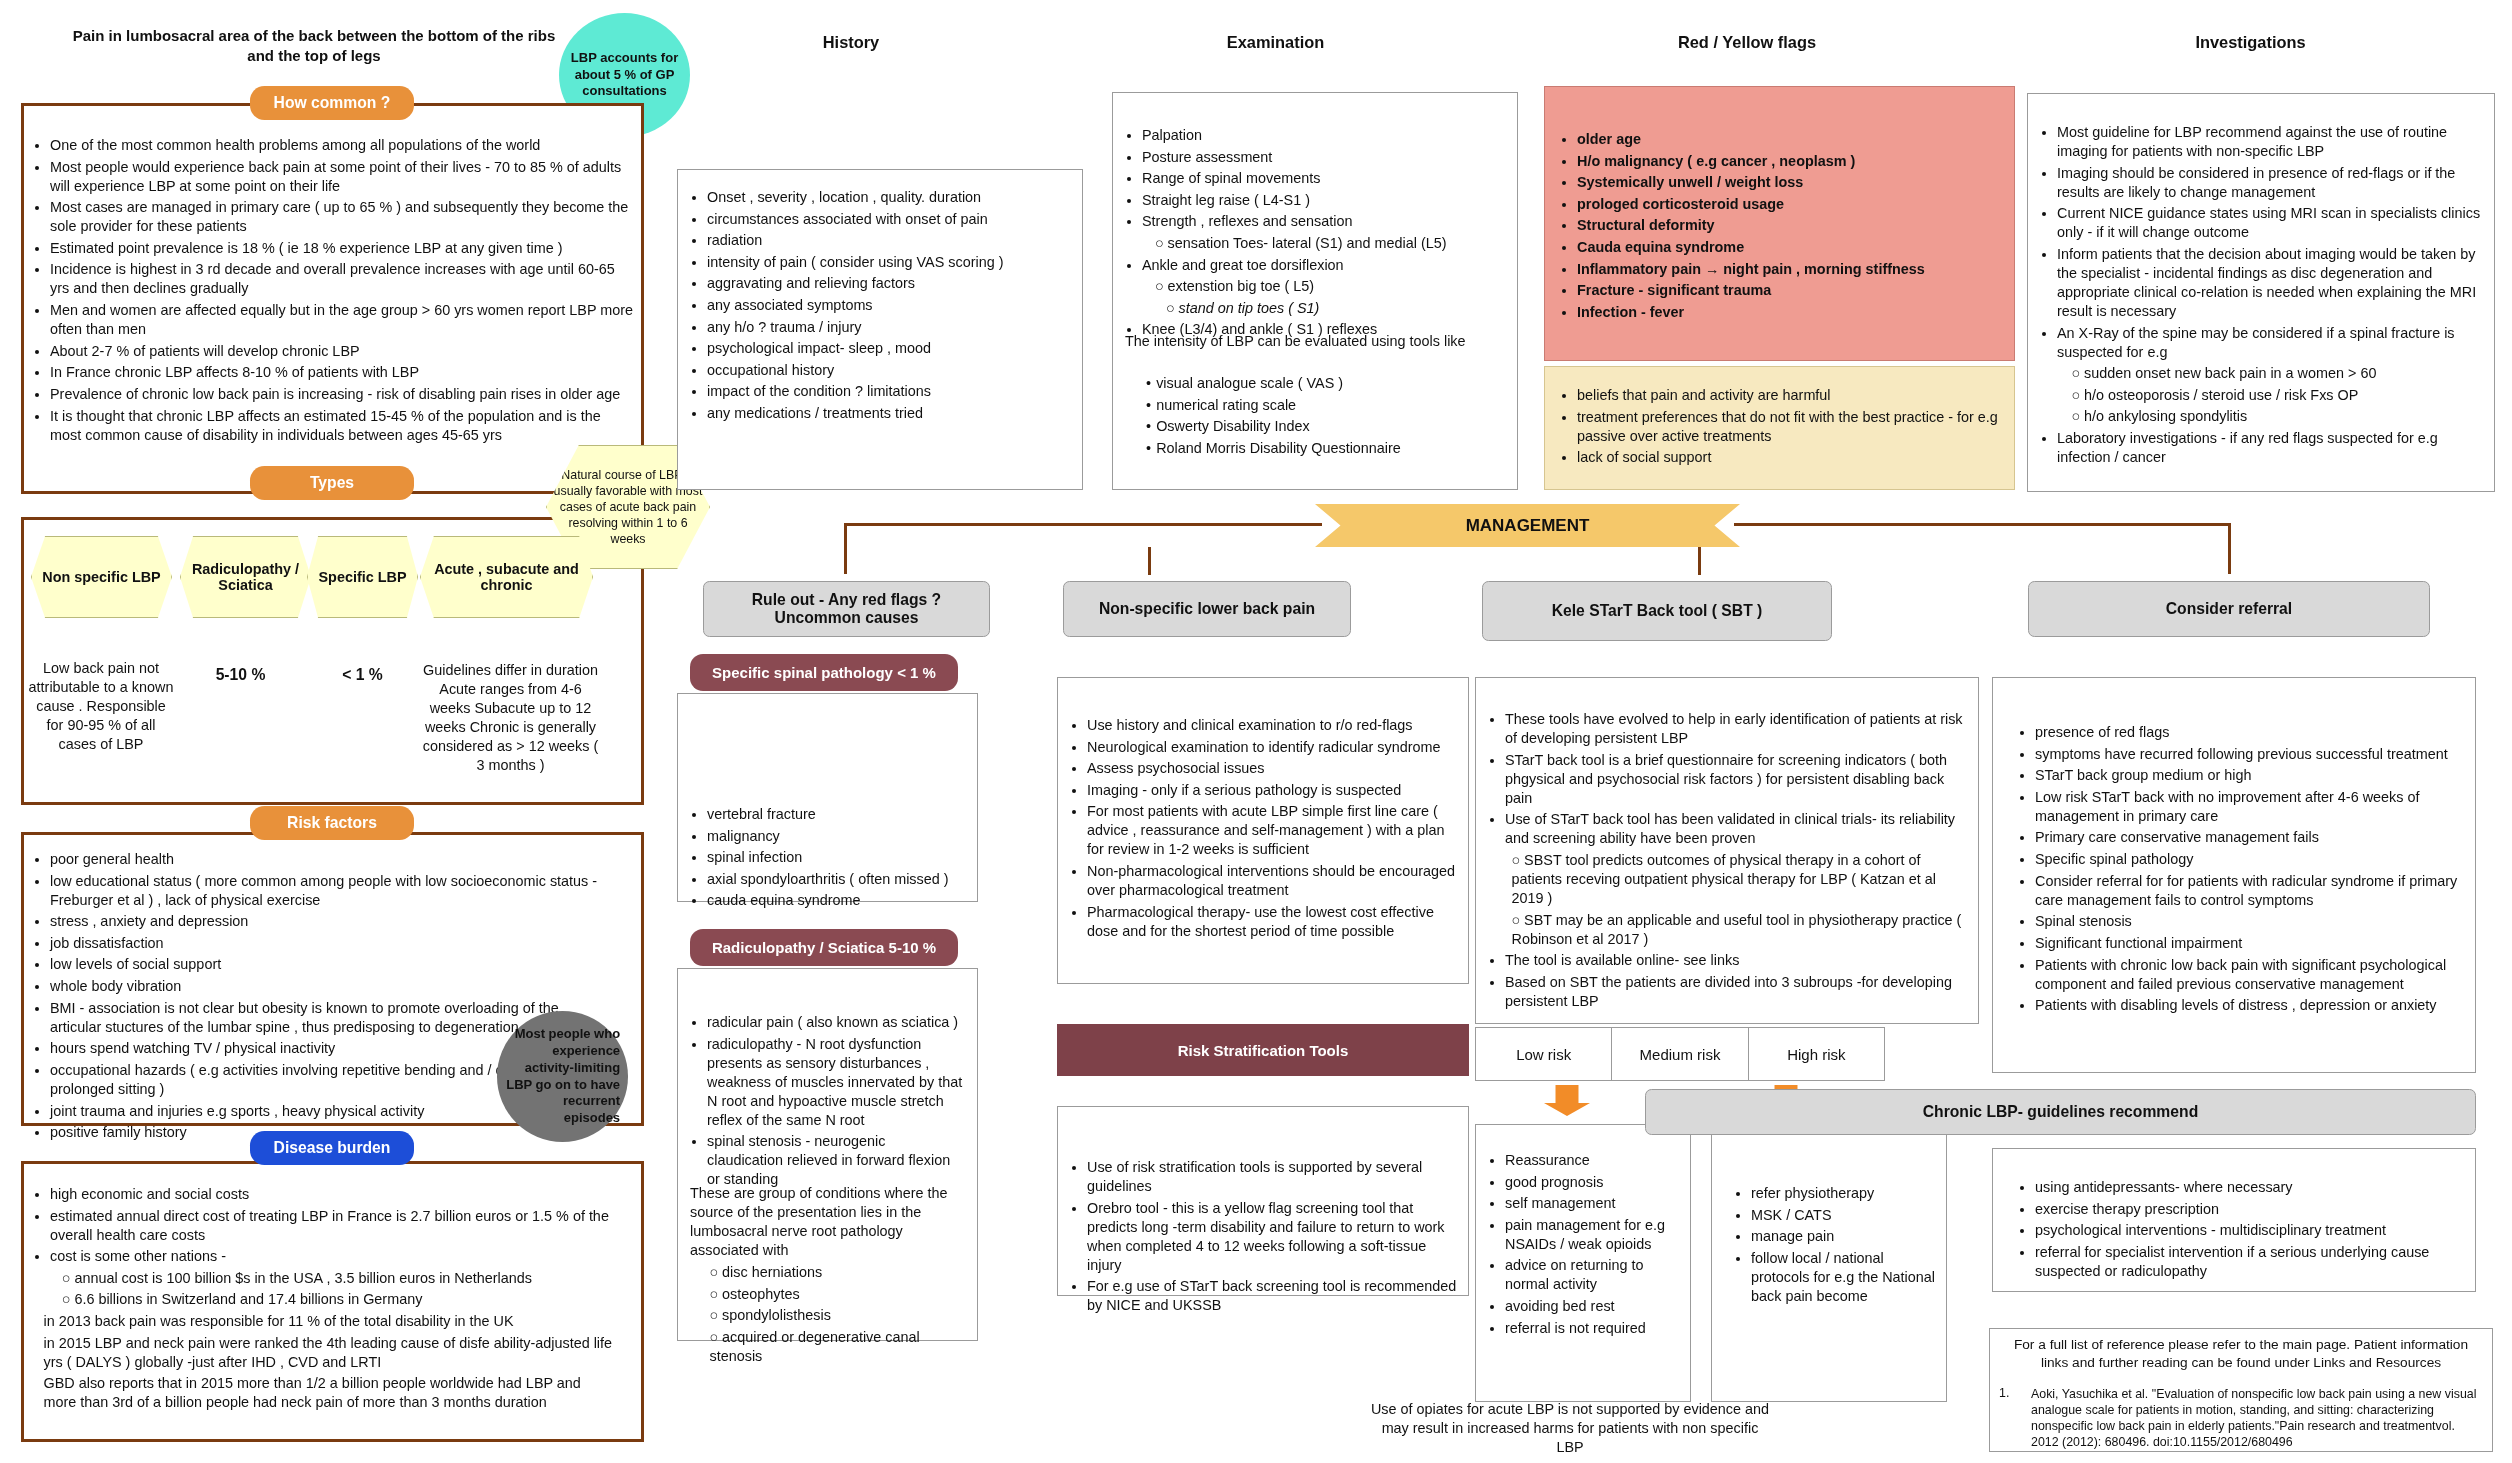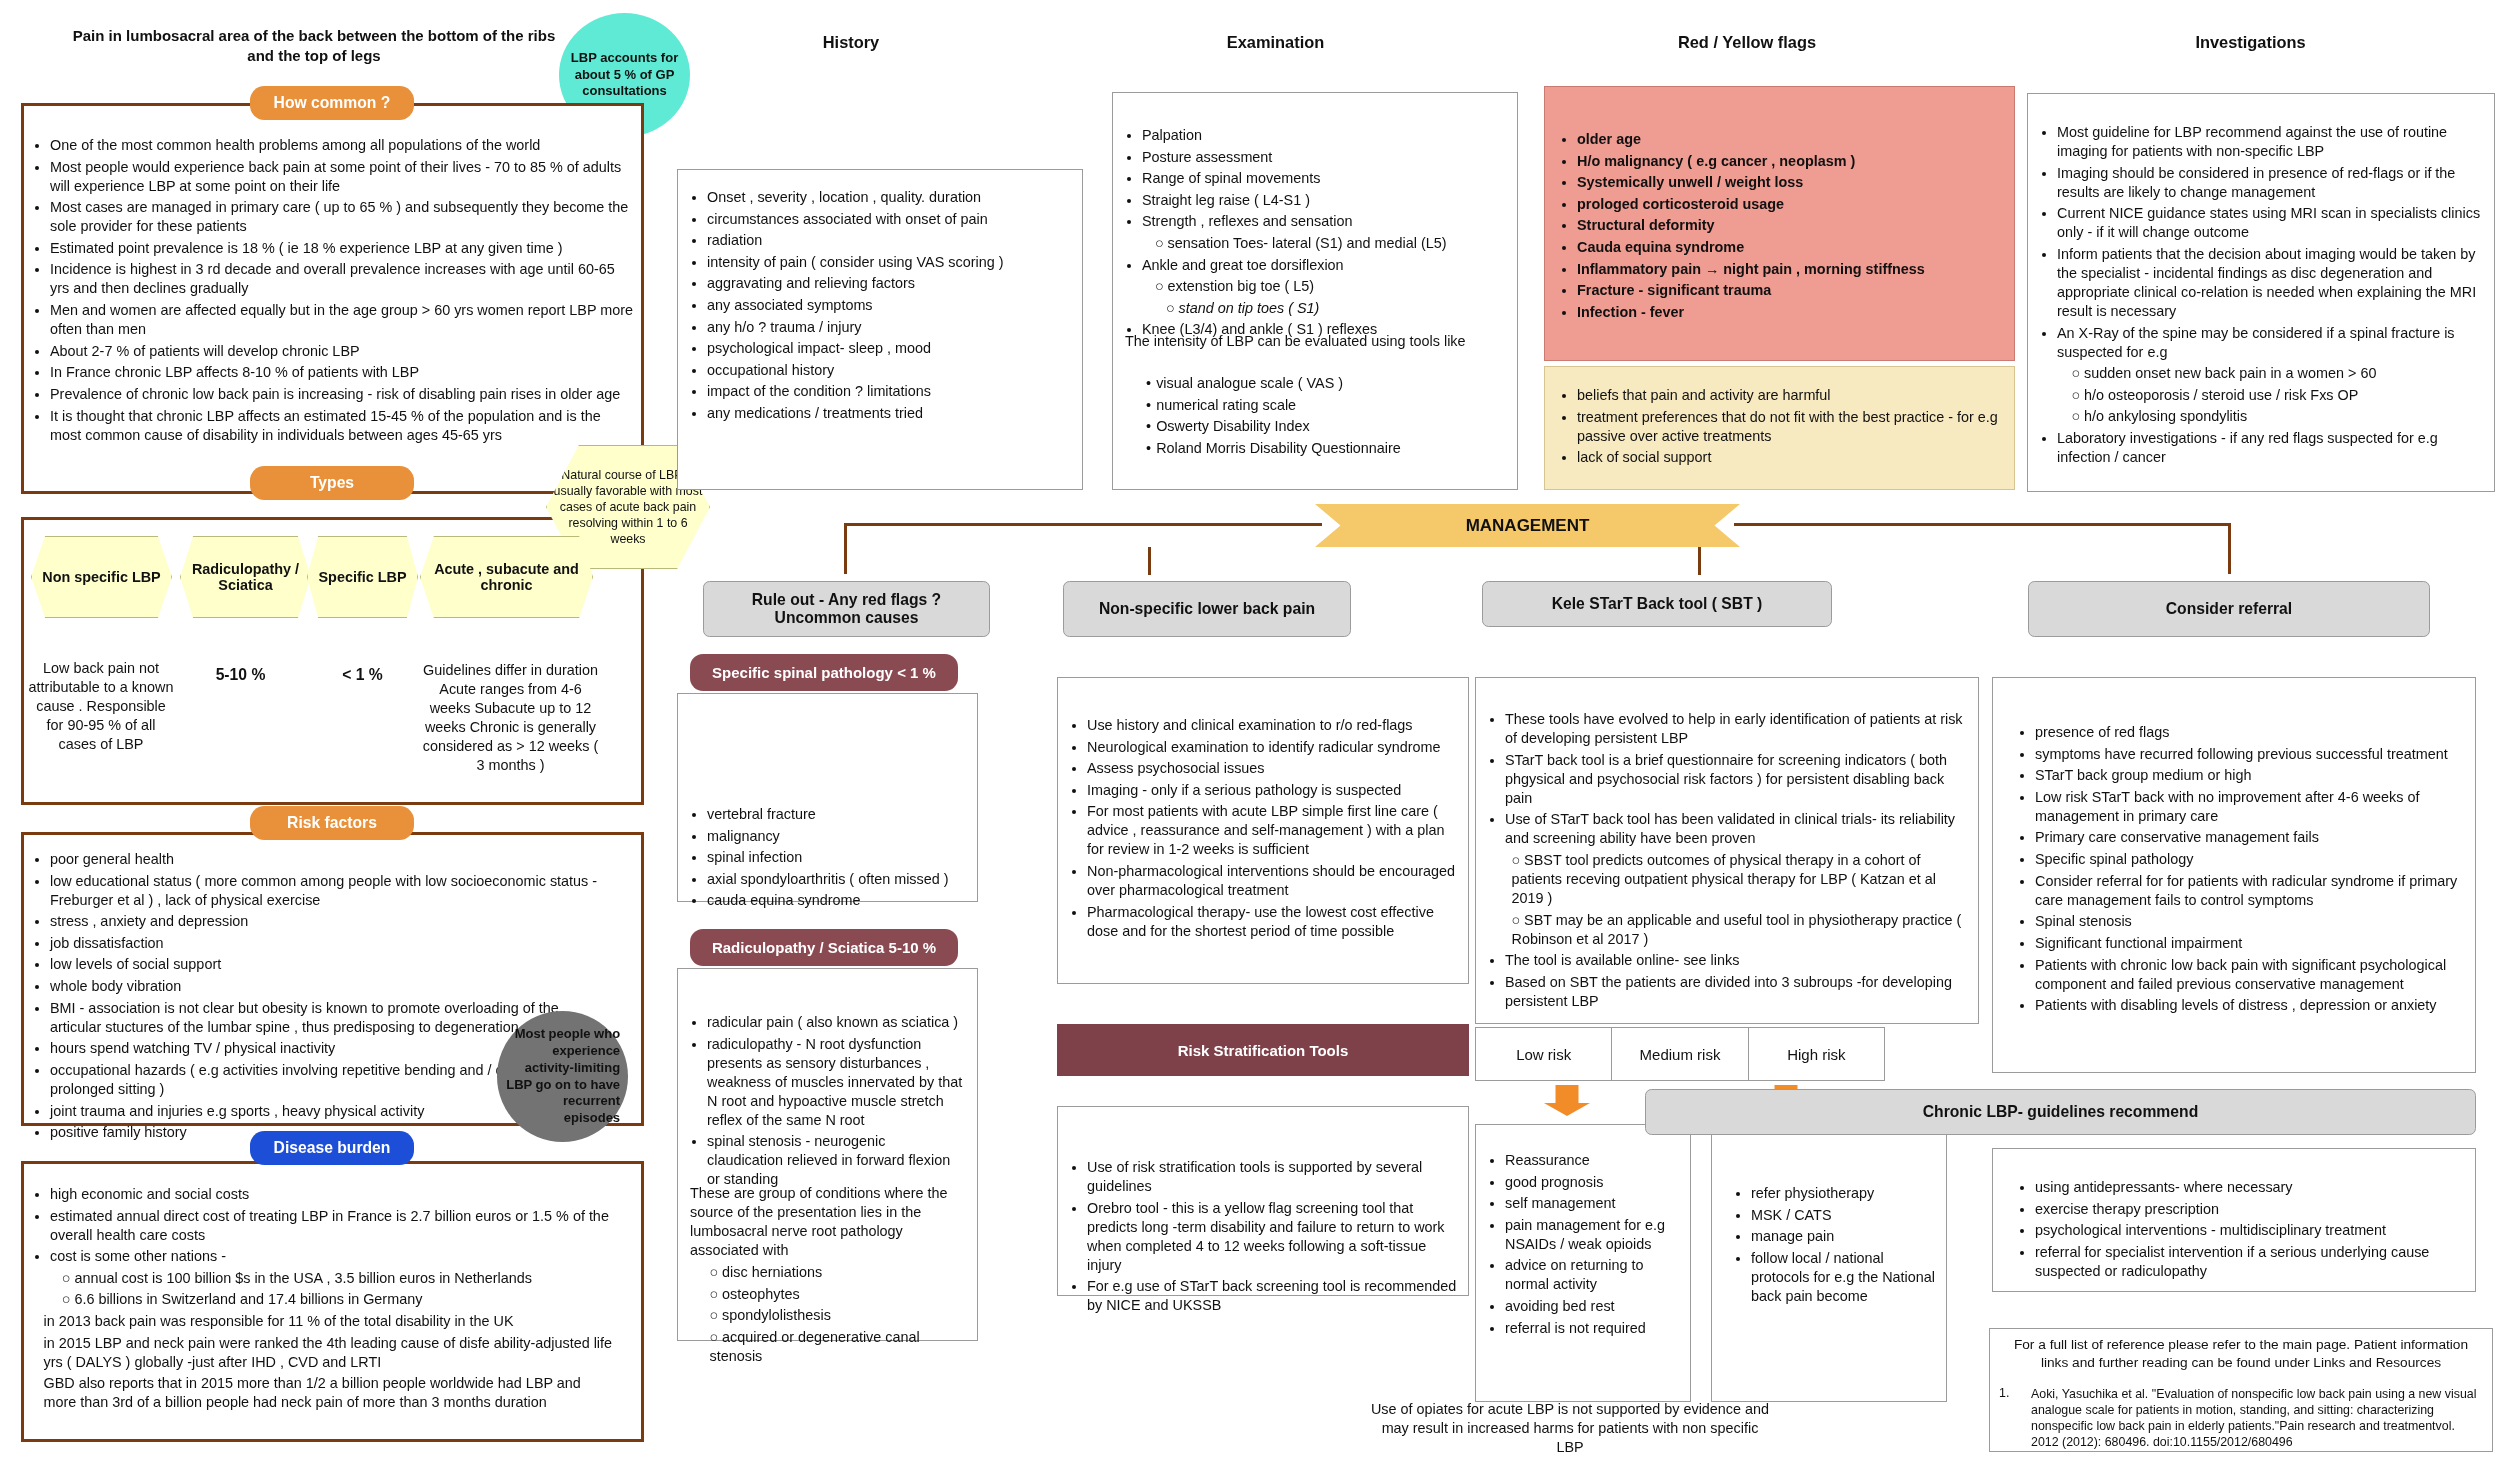--- a/index.html
+++ b/index.html
@@ -167,21 +167,21 @@
 
 <div class="arrowline" style="left:844px;top:523px;width:478px;height:2.6px;"></div>
 <div class="arrowline" style="left:1734px;top:523px;width:497px;height:2.6px;"></div>
 <div class="arrowline" style="left:844px;top:523px;width:2.6px;height:51px;"></div>
 <div class="arrowline" style="left:1148px;top:547px;width:2.6px;height:27.5px;"></div>
 <div class="arrowline" style="left:1698px;top:547px;width:2.6px;height:27.5px;"></div>
 <div class="arrowline" style="left:2228px;top:523px;width:2.6px;height:51px;"></div>
 
 <div class="abs greybox boxtitle" style="left:703px;top:581px;width:287px;height:56px;padding:3.9px;">Rule out - Any red flags ? Uncommon causes</div>
 <div class="abs greybox boxtitle" style="left:1063px;top:581px;width:288px;height:56px;padding:3.9px;">Non-specific lower back pain</div>
-<div class="abs greybox boxtitle" style="left:1482px;top:581px;width:350px;height:46px;padding:20px;">Kele STarT Back tool ( SBT )</div>
+<div class="abs greybox boxtitle" style="left:1482px;top:581px;width:350px;height:60px;padding:20px;">Kele STarT Back tool ( SBT )</div>
 <div class="abs greybox boxtitle" style="left:2028px;top:581px;width:402px;height:56px;padding:3.9px;">Consider referral</div>
 
 <div class="abs maroonpill" style="left:690px;top:654px;width:268px;height:37px;">Specific spinal pathology &lt; 1 %</div>
 <div class="abs outlinebox" style="left:677px;top:693px;width:301px;height:209px;"></div>
 <ul class="abs body-txt" style="left:690px;top:805px;width:275px;">
   <li>vertebral fracture</li>
   <li>malignancy</li>
   <li>spinal infection</li>
   <li>axial spondyloarthritis ( often missed )</li>
   <li>cauda equina syndrome</li>

